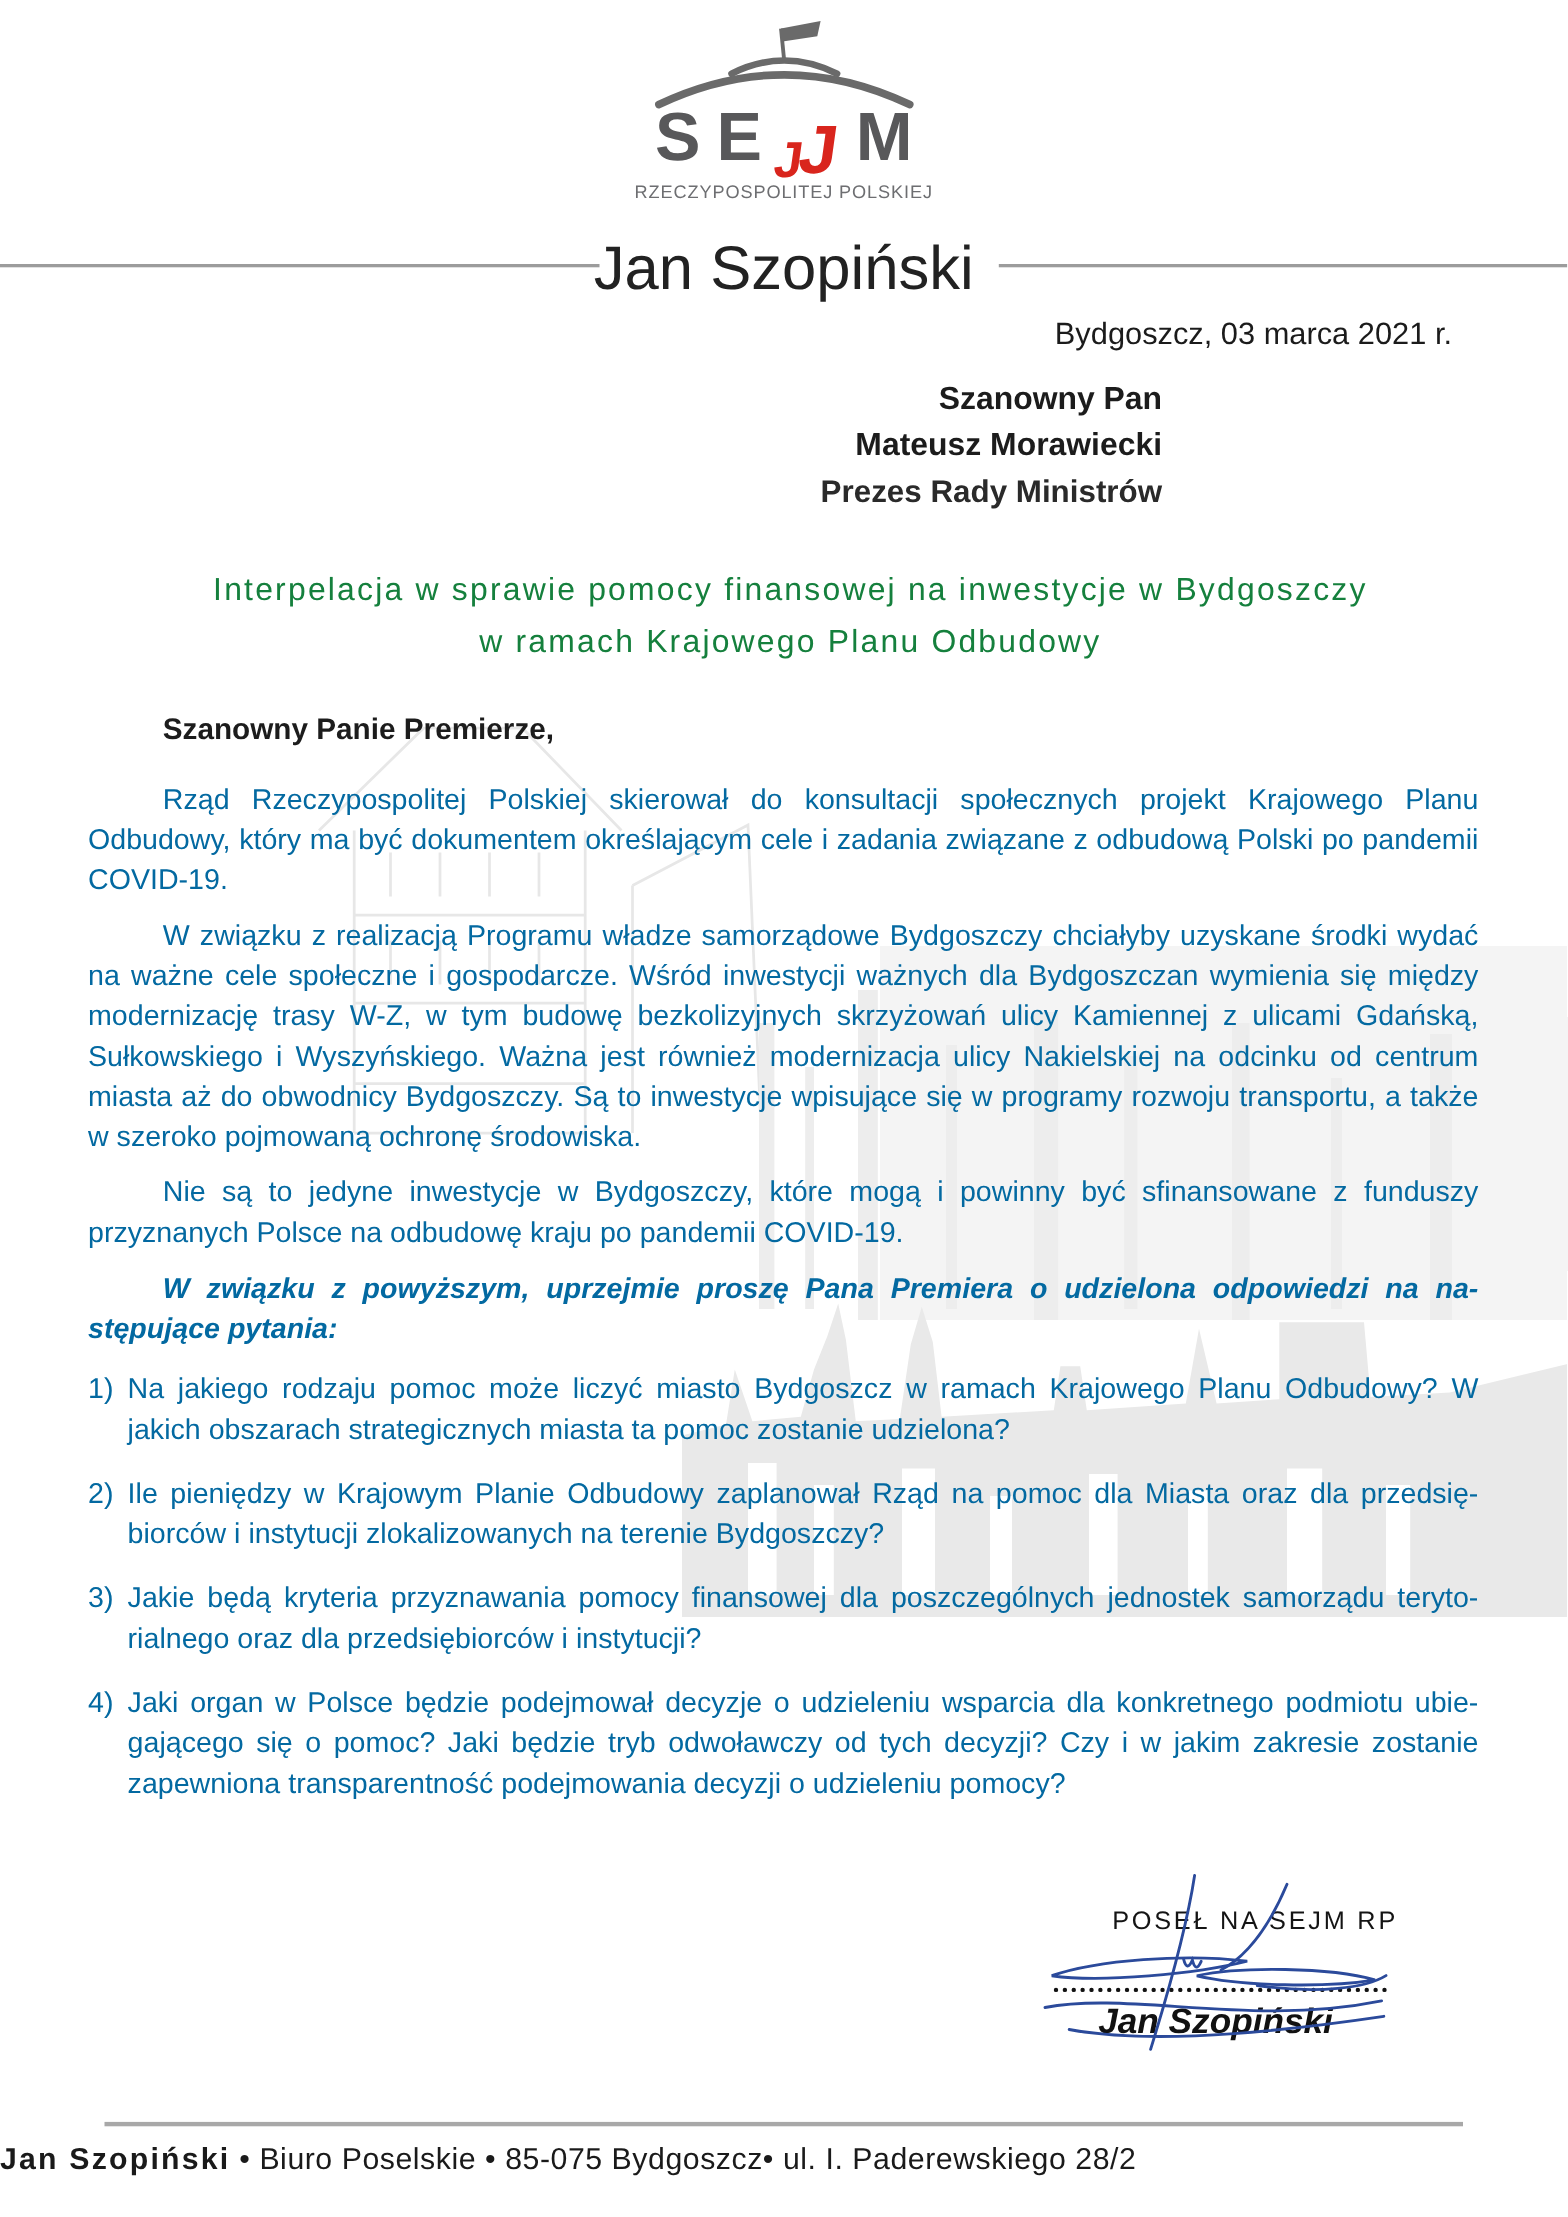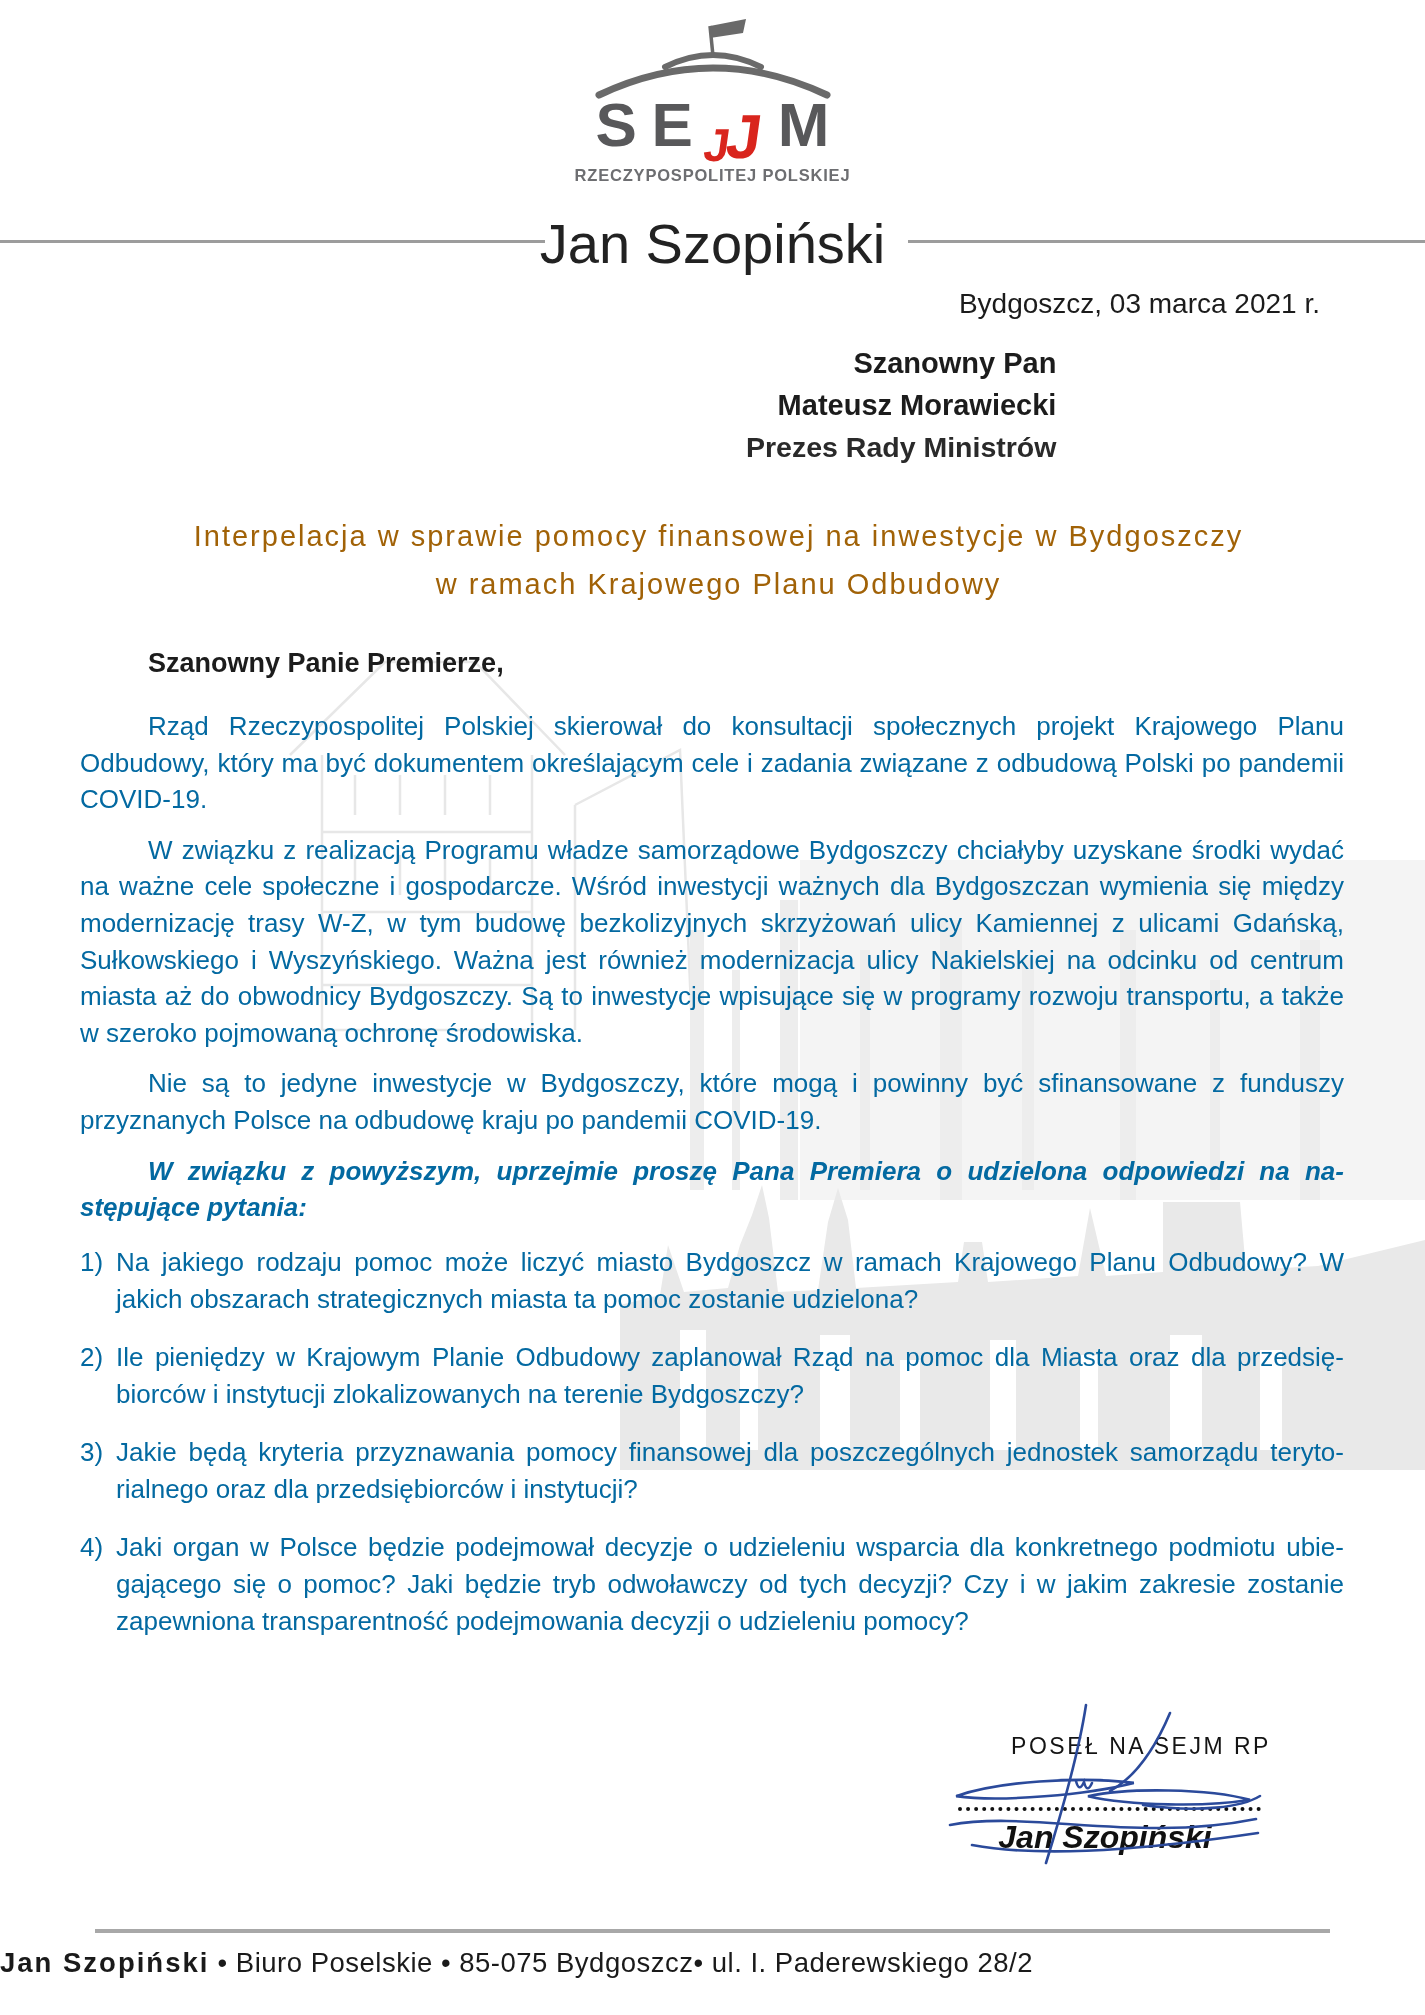--- a/index.html
+++ b/index.html
@@ -51,21 +51,21 @@
     display: flex;
     align-items: flex-end;
     color: #d9251d;
     transform: skewX(-8deg) translateY(12px);
   }
   .sejm-j1 { font-size: 46px; line-height: 46px; }
   .sejm-j2 { font-size: 62px; line-height: 62px; margin-left: -4px; }
   .logo-caption {
     margin-top: 10px;
     font-size: 16.5px;
-    font-weight: 700;
+    font-weight: 400;
     letter-spacing: 0.8px;
     color: #6d6e71;
     white-space: nowrap;
   }
 
   
   .header-rule { position: absolute; top: 240px; height: 3px; background: #9c9c9c; }
   .header-rule.left  { left: 0;   width: 545px; }
   .header-rule.right { left: 908px; width: 517px; }
   .letterhead-name {
@@ -93,21 +93,21 @@
 
   
   .doc-title {
     position: absolute;
     left: 12px; right: 0;
     top: 512px;
     text-align: center;
     font-size: 29px;
     line-height: 48px;
     letter-spacing: 2px;
-    color: #a16207;
+    color: #15803d;
   }
 
   
   .salutation {
     position: absolute;
     left: 148px;
     top: 648px;
     font-size: 27px;
     font-weight: 700;
   }

